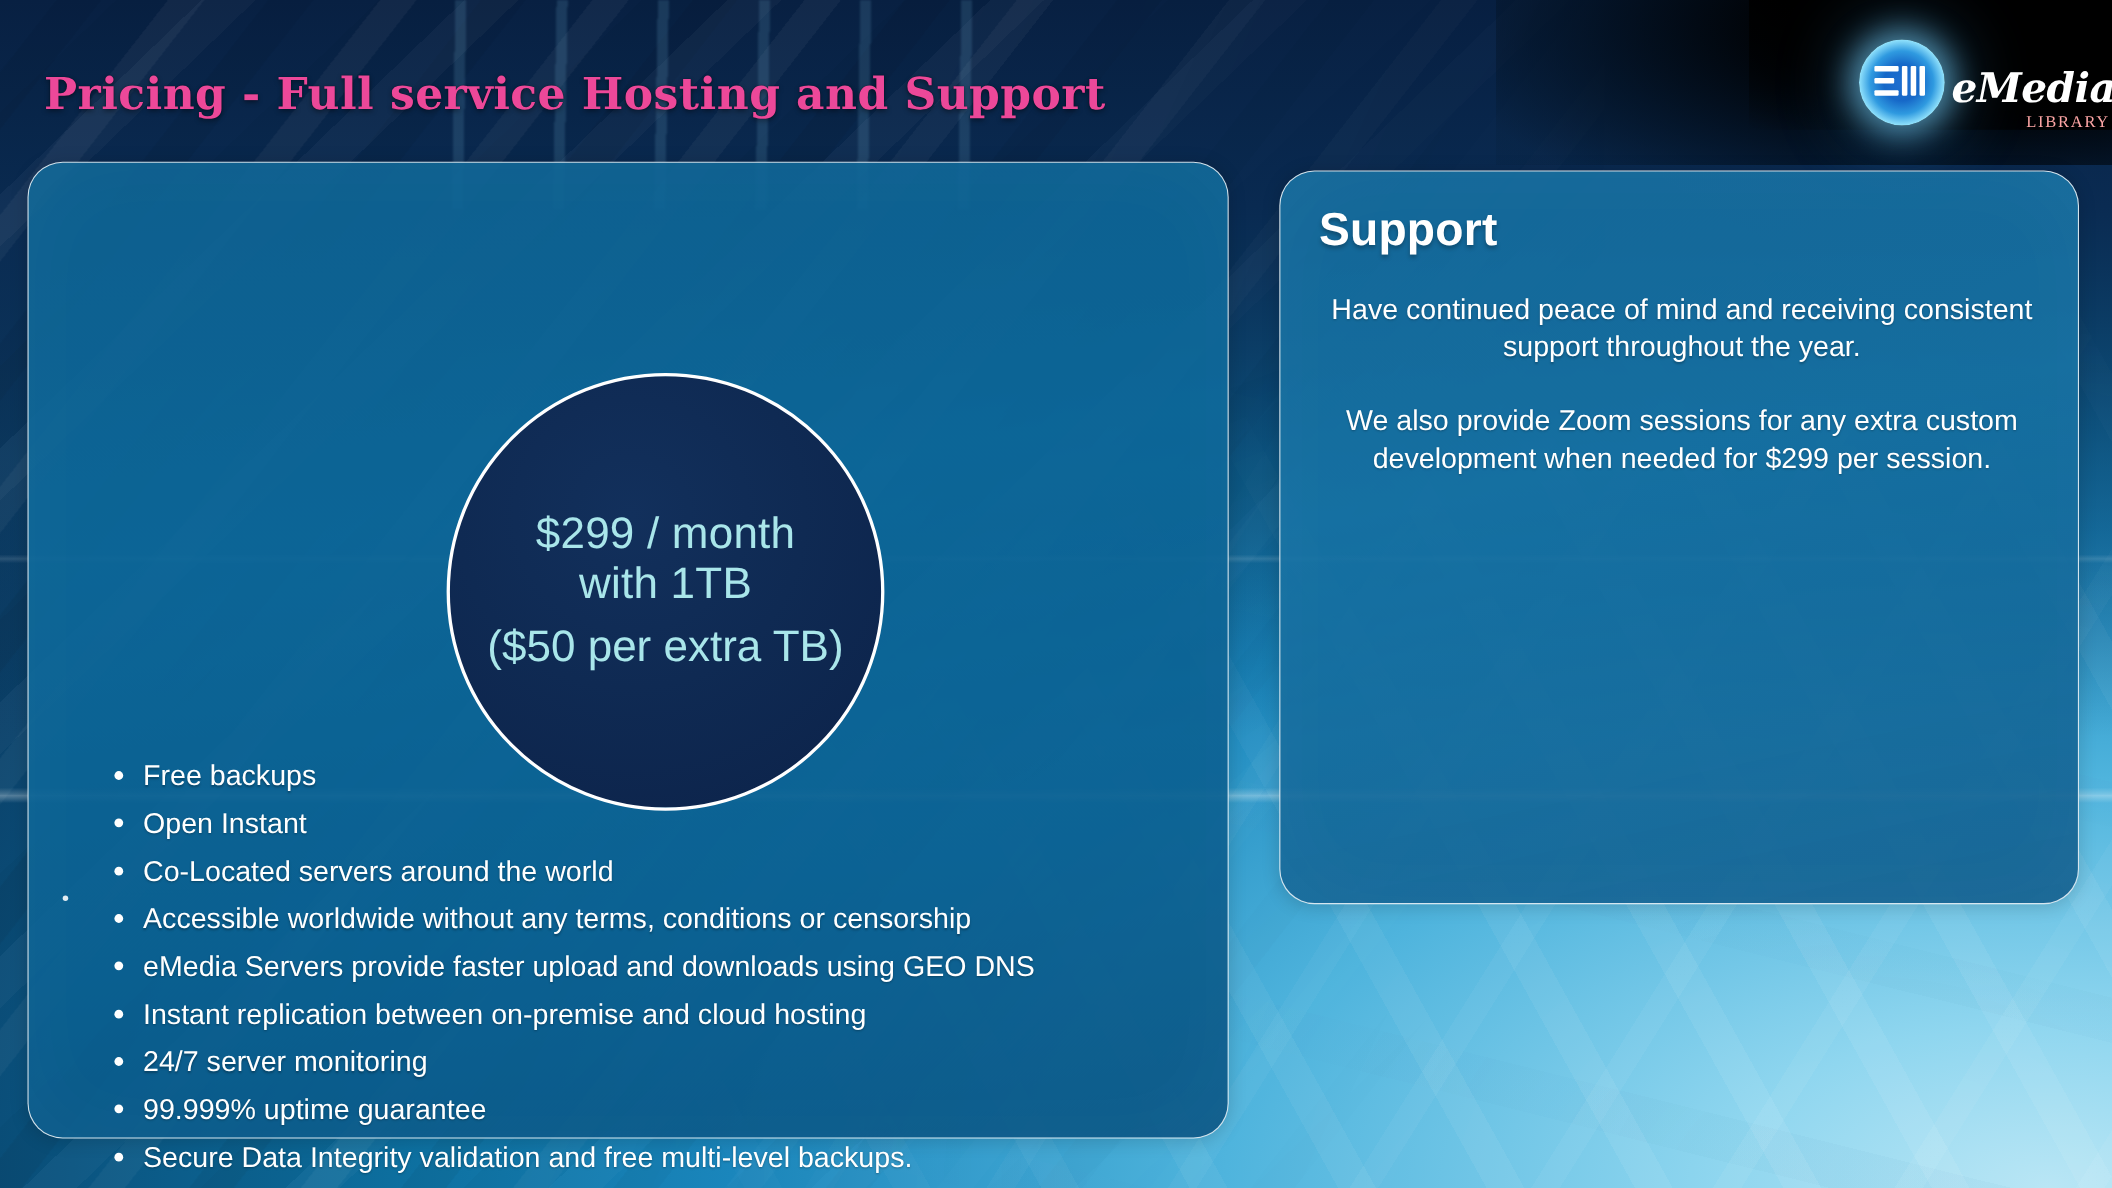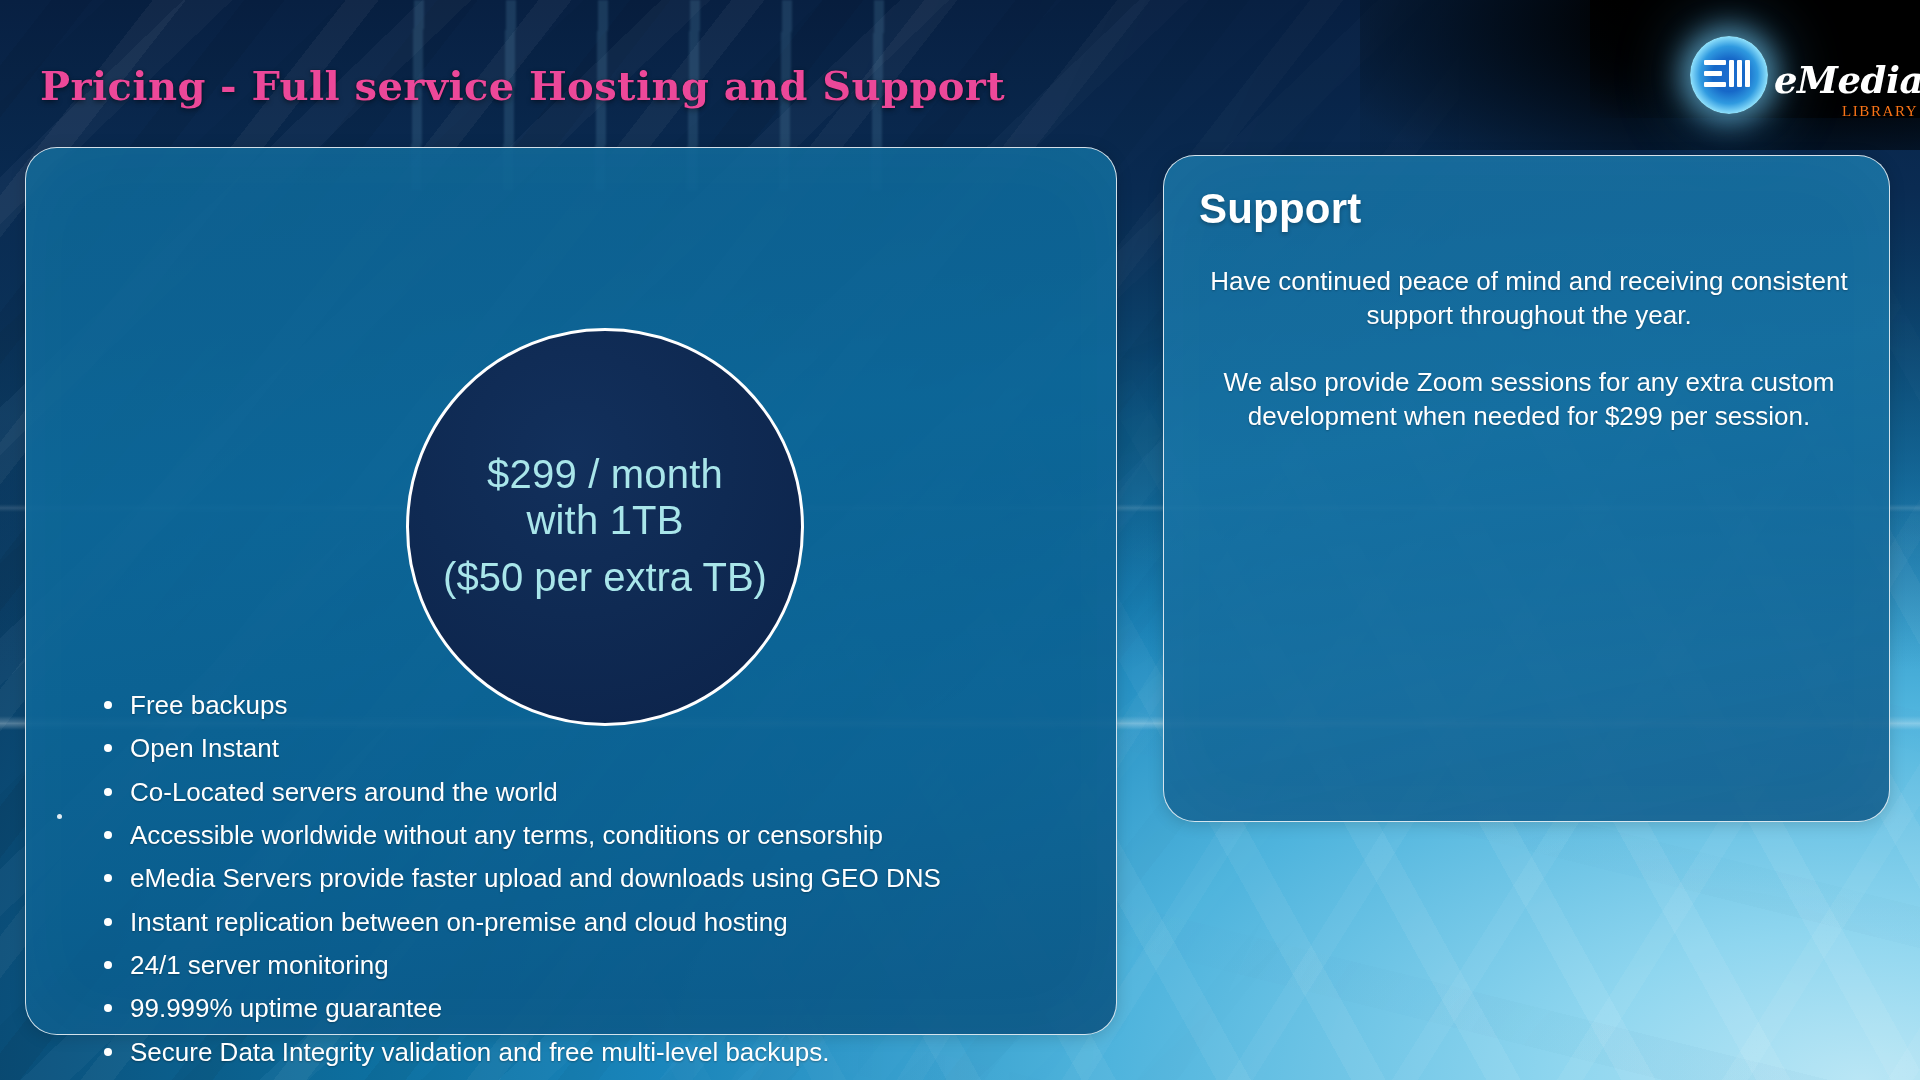--- a/index.html
+++ b/index.html
@@ -140,41 +140,41 @@
   .lg-bars b{display:block;width:5px;height:27px;background:#fff;border-radius:1px;}
   .logo-word{
     position:absolute;left:84px;top:28px;
     font-family:"DejaVu Serif","Liberation Serif",serif;
     font-style:italic;font-weight:bold;font-size:37px;color:#ffffff;
     letter-spacing:-.5px;
   }
   .logo-sub{
     position:absolute;left:152px;top:73px;
     font-family:"Liberation Serif",serif;
-    font-size:15px;letter-spacing:1.6px;color:#f97316;
+    font-size:15px;letter-spacing:1.6px;color:#fca5a5;
   }
 
   
   .panel{
     position:absolute;border:1.6px solid rgba(255,255,255,.82);
     border-radius:32px;
     box-shadow:0 2px 16px rgba(0,0,0,.16), inset 0 0 90px rgba(255,255,255,.035);
   }
   #pricing-panel{
     left:25px;top:147px;width:1090px;height:886px;
     background:linear-gradient(172deg, rgba(14,99,147,.93) 0%, rgba(13,104,154,.93) 36%, rgba(11,96,145,.93) 72%, rgba(10,86,133,.93) 100%);
   }
   #support-panel{
     left:1163px;top:155px;width:725px;height:665px;
     background:linear-gradient(168deg, rgba(21,110,160,.90) 0%, rgba(22,114,164,.90) 40%, rgba(19,103,152,.90) 74%, rgba(17,94,142,.92) 100%);
   }
 
   
   .price-circle{
-    position:absolute;left:380px;top:180px;width:398px;height:398px;
+    position:absolute;left:380px;top:191px;width:398px;height:398px;
     border-radius:50%;
     background:radial-gradient(circle at 42% 32%, #12305c 0%, #0f2a53 45%, #0c2249 100%);
     border:3.5px solid #ffffff;
     box-sizing:border-box;
     display:flex;flex-direction:column;align-items:center;justify-content:center;
     text-align:center;
   }
   .price-main{
     font-size:40px;line-height:1.16;color:#a9e6ea;font-weight:400;
     letter-spacing:.2px;
@@ -267,21 +267,21 @@
 
     <div class="stray-dot"></div>
 
     <ul id="feature-list">
       <li>Free backups</li>
       <li>Open Instant</li>
       <li>Co-Located servers around the world</li>
       <li>Accessible worldwide without any terms, conditions or censorship</li>
       <li>eMedia Servers provide faster upload and downloads using GEO DNS</li>
       <li>Instant replication between on-premise and cloud hosting</li>
-      <li>24/1 server monitoring</li>
+      <li>24/7 server monitoring</li>
       <li>99.999% uptime guarantee</li>
       <li>Secure Data Integrity validation and free multi-level backups.</li>
     </ul>
   </div>
 
   <div class="panel" id="support-panel">
     <div class="support-title">Support</div>
     <div class="support-body">
       <p>Have continued peace of mind and receiving consistent support throughout the year.</p>
       <p>We also provide Zoom sessions for any extra custom development when needed for $299 per session.</p>

